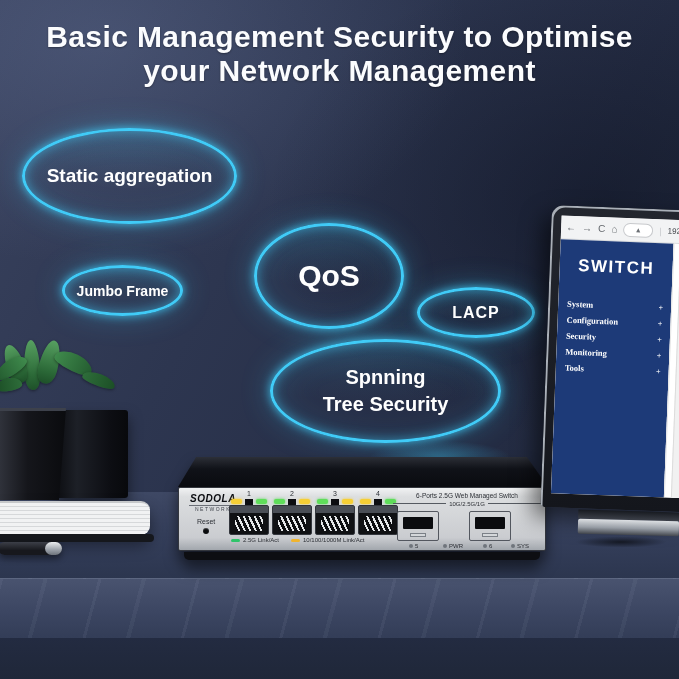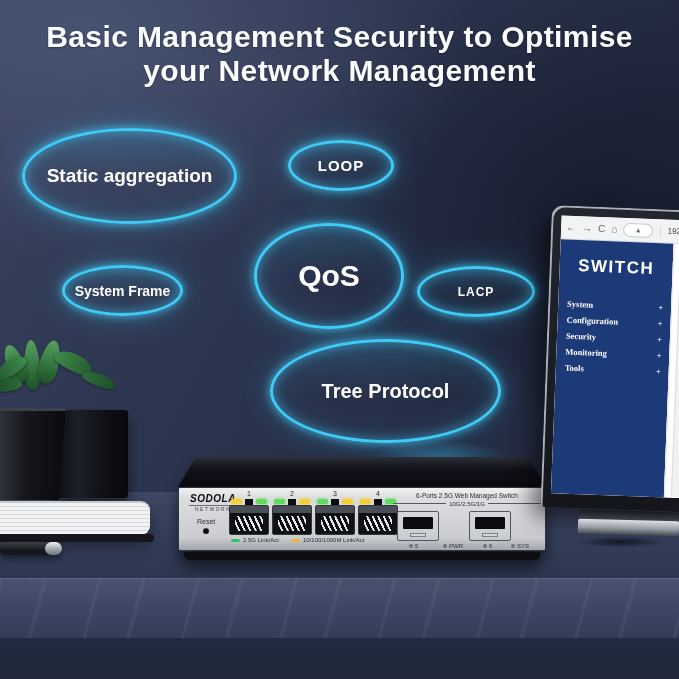--- a/index.html
+++ b/index.html
@@ -19,21 +19,21 @@
   .bubble{position:absolute;border:3px solid #40cbf7;border-radius:50%;
     display:flex;flex-direction:column;align-items:center;justify-content:center;
     color:#fff;font-weight:bold;text-align:center;
     box-shadow:0 0 10px rgba(64,203,247,.85),0 0 30px rgba(64,203,247,.30),
       inset 0 0 12px rgba(64,203,247,.55),inset 0 0 34px rgba(64,203,247,.15);
     background:radial-gradient(120% 95% at 50% -8%, rgba(64,203,247,.16), rgba(64,203,247,.03) 55%, transparent 75%);}
   .b-static{left:22px;top:128px;width:215px;height:96px;font-size:19px;text-align:right;}
   .b-loop{left:288px;top:140px;width:106px;height:51px;font-size:15px;letter-spacing:1px;}
   .b-jumbo{left:62px;top:265px;width:121px;height:51px;font-size:14px;}
   .b-qos{left:254px;top:223px;width:150px;height:106px;font-size:30px;}
-  .b-lacp{left:417px;top:266px;width:118px;height:51px;font-size:12px;letter-spacing:1px;}
+  .b-lacp{left:417px;top:287px;width:118px;height:51px;font-size:16px;letter-spacing:1px;}
   .b-vlan{left:95px;top:346px;width:150px;height:77px;font-size:23px;letter-spacing:1px;}
   .b-stp{left:270px;top:339px;width:231px;height:104px;font-size:20px;line-height:1.35;}
   
   .desk-surface{position:absolute;left:0;top:492px;width:679px;height:86px;
     background:linear-gradient(180deg,#3e4864 0%,#343e5a 55%,#2c364f 100%);}
   .desk-edge{position:absolute;left:0;top:578px;width:679px;height:60px;
     border-top:1px solid rgba(170,180,205,.35);
     background:
       repeating-linear-gradient(105deg, rgba(205,215,235,.06) 0 3px, transparent 3px 42px, rgba(205,215,235,.05) 42px 46px, transparent 46px 95px),
       linear-gradient(180deg,#49536f 0%,#3b4561 60%,#333d57 100%);}
@@ -152,34 +152,32 @@
 <div class="stage">
 
   <div class="title">
     <div>Basic Management Security to Optimise</div>
     <div>your Network Management</div>
   </div>
 
   <div class="bubble b-static">
     <span>Static aggregation</span>
   </div>
-  <div class="bubble b-loop">
-    <span>LOOP</span>
-  </div>
   <div class="bubble b-jumbo">
-    <span>System Frame</span>
+    <span>Jumbo Frame</span>
   </div>
   <div class="bubble b-qos">
     <span>QoS</span>
   </div>
   <div class="bubble b-lacp">
     <span>LACP</span>
   </div>
   <div class="bubble b-stp">
-    <span>Tree Protocol</span>
+    <span>Spnning</span>
+    <span>Tree Security</span>
   </div>
 
   <div class="desk-surface"></div>
   <div class="desk-edge"></div>
   <div class="desk-front"></div>
 
   <div class="prop book-box"></div>
   <div class="prop plant-pot"></div>
   <div class="prop plant">
     <div class="leaf lf1"></div>

